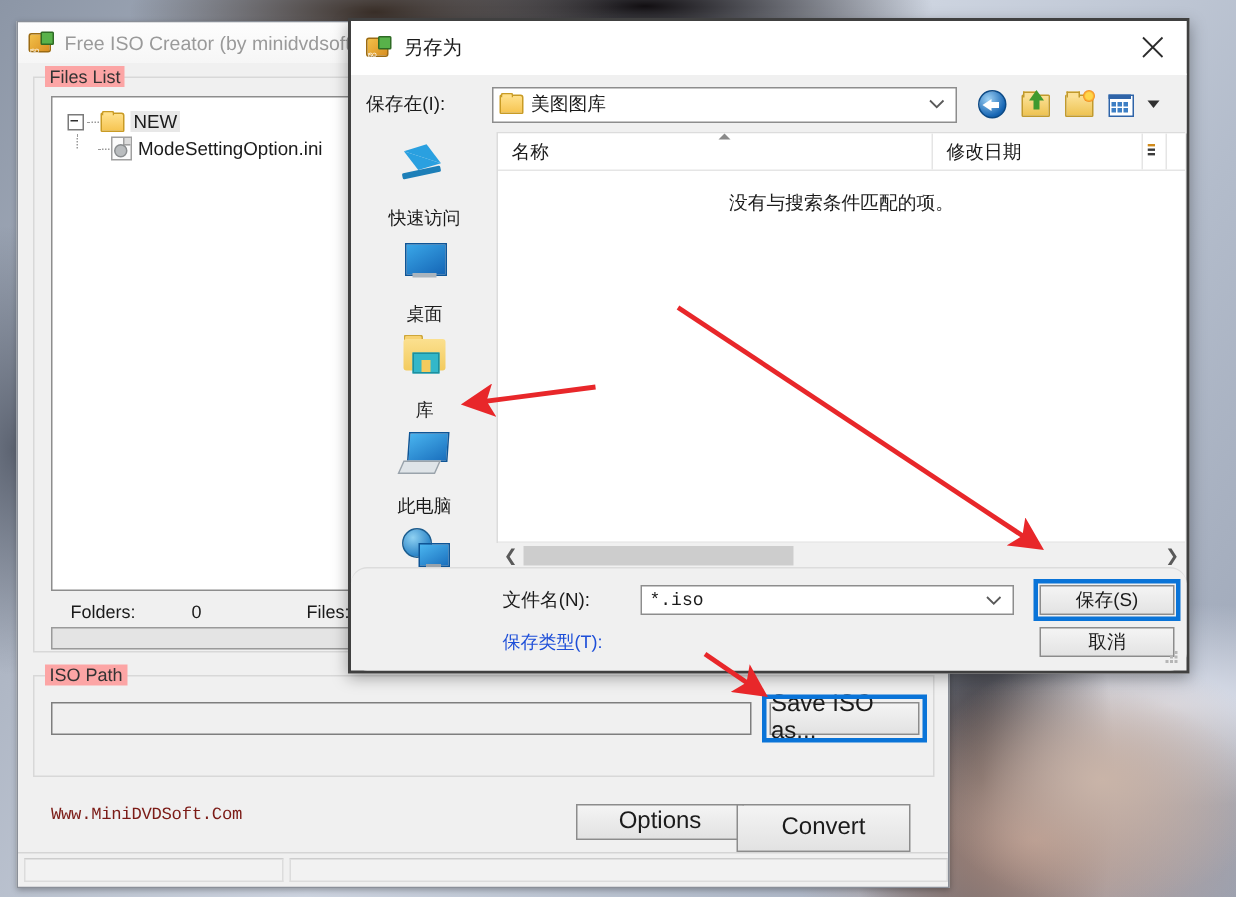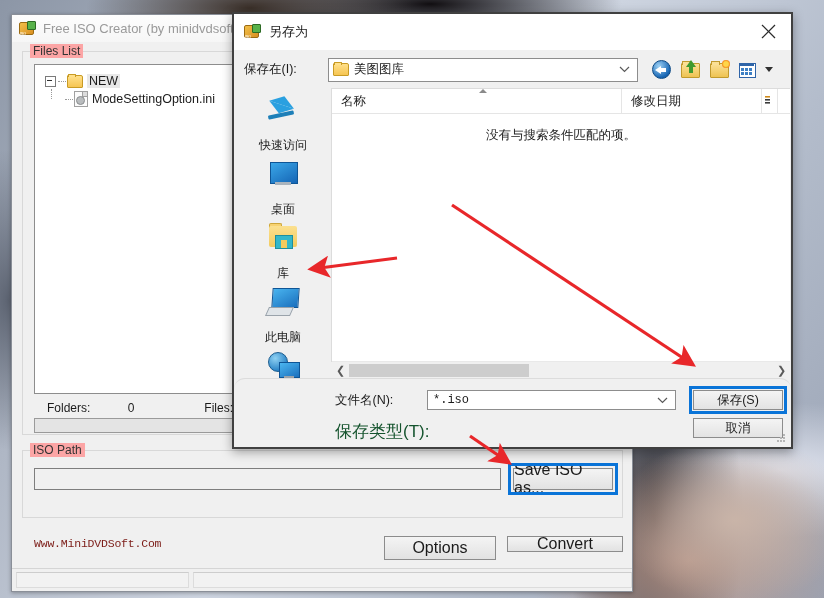--- a/index.html
+++ b/index.html
@@ -149,21 +149,21 @@
   #save-iso-highlight {
     position:absolute; left:496px; top:448px; width:110px; height:32px;
     border:3px solid #0a74d8; box-sizing:border-box; pointer-events:none;
   }
 
   #brand-text {
     position:absolute; left:22px; top:522px; font-size:11.5px;
     color:#7b1b16; font-family:"Liberation Mono", monospace; letter-spacing:-.2px;
   }
   #options-button { position:absolute; left:372px; top:521px; width:112px; height:24px; }
-  #convert-button { position:absolute; left:495px; top:521px; width:116px; height:16px; }
+  #convert-button { position:absolute; left:479px; top:521px; width:116px; height:32px; }
 
   #app-divider {
     position:absolute; left:0; top:558px; width:100%; height:1px; background:#dcdcdc;
   }
   #statusbar {
     position:absolute; left:0; bottom:0; width:100%; height:22px;
     border-top:1px solid #d5d5d5; background:#f0f0f0; display:flex; align-items:stretch;
   }
   #statusbar .panel {
     border:1px solid #dcdcdc; border-top-color:#cdcdcd; background:#f2f2f2;
@@ -366,21 +366,21 @@
   #hscroll .arrow { width:17px; text-align:center; font-size:11px; color:#5a5a5a; }
   #hscroll .thumb { height:13px; background:#cdcdcd; width:180px; }
   #hscroll .track { flex:1; }
 
   #dlg-footer {
     position:absolute; left:0; right:0; bottom:0; height:68px; background:#f0f0f0;
     border-top:1px solid #dcdcdc;
     border-radius:11px;
   }
   #filename-label { position:absolute; left:101px; top:13px; font-size:12.5px; color:#1b1b1b; }
-  #filetype-label { position:absolute; left:101px; top:41px; font-size:17px; color:#14532d; }
+  #filetype-label { position:absolute; left:101px; top:41px; font-size:12px; color:#1d4ed8; }
   .dlg-combo {
     position:absolute; left:193px; width:249px; height:20px;
     background:#fff; border:1px solid #8d8d8d; box-sizing:border-box;
     display:flex; align-items:center; padding-left:5px;
     font-family:"Liberation Mono", monospace; font-size:12px; color:#1b1b1b;
   }
   #filename-combo { top:11px; }
   #filetype-combo { top:39px; background:#f0f0f0; }
   .dlg-btn {
     position:absolute; left:459px; width:90px; height:20px;

